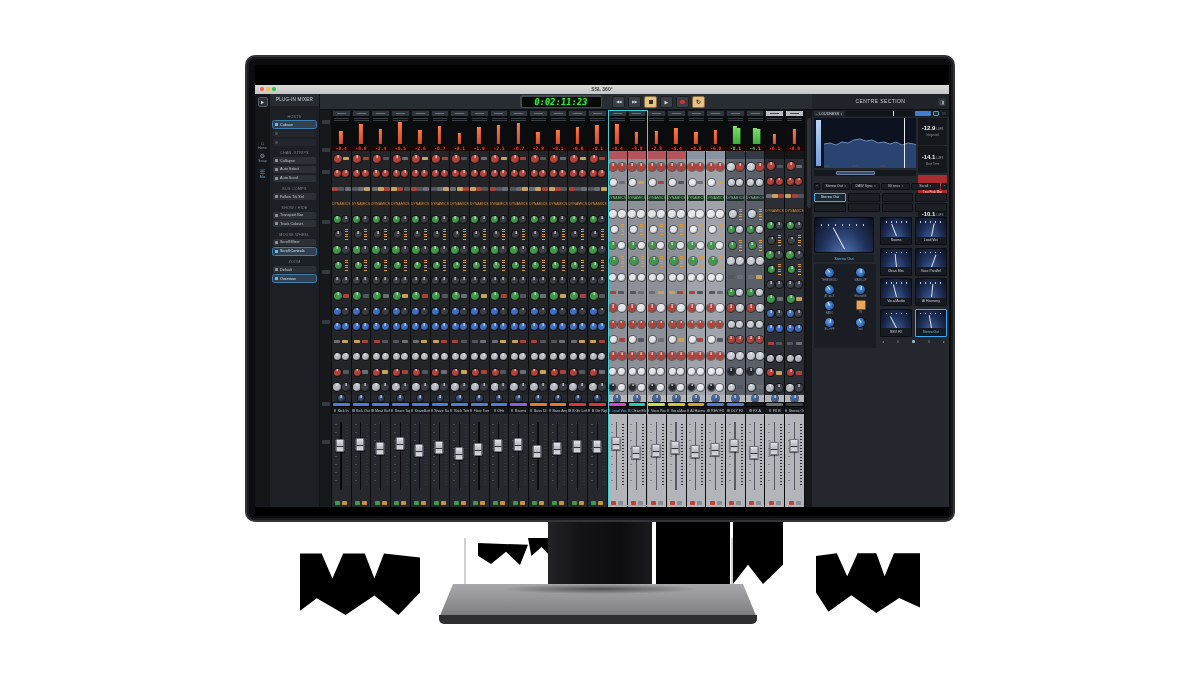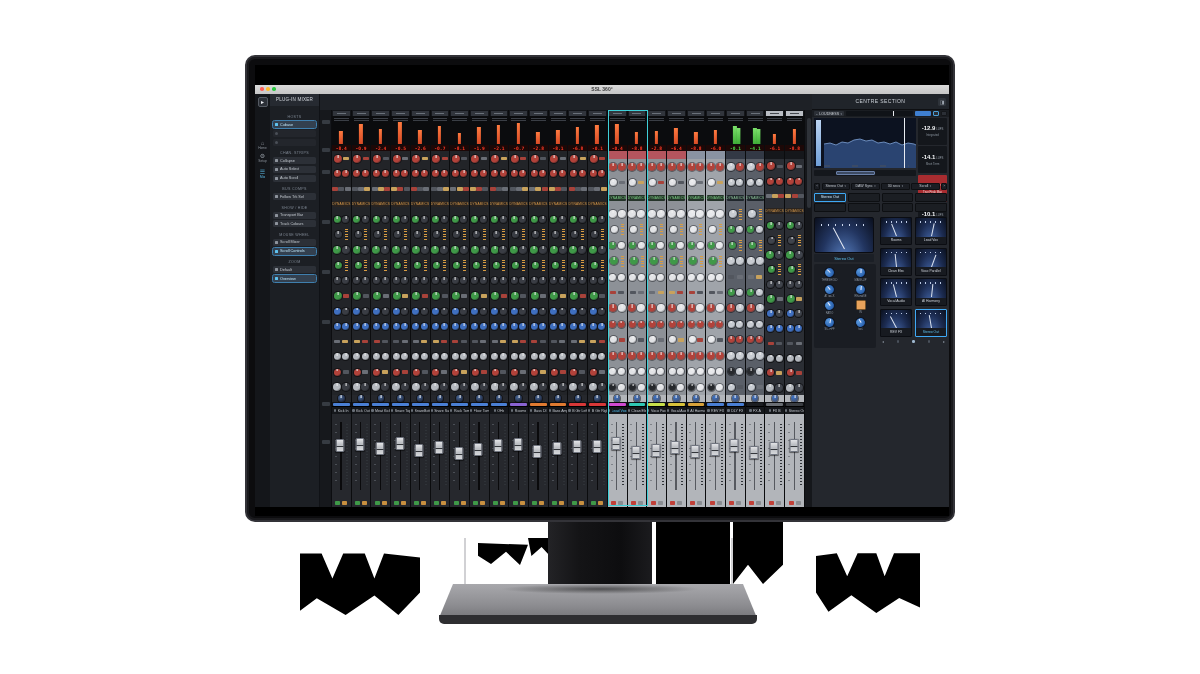--- a/index.html
+++ b/index.html
@@ -268,20 +268,39 @@
               <i></i>
               <span>Default</span>
             </div>
             <div class="sb-btn sel">
               <i></i>
               <span>Overview</span>
             </div>
           </div>
       </div>
 
+      <div class="toolbar">
+        <div class="tc-bezel">
+          <div class="tc-lcd">
+              <span>0:02:11:23</span>
+            </div>
+        </div>
+        <div class="tr-btns" id="transport-buttons">
+            <div class="tr-btn" style="letter-spacing: -0.5px;">◀◀</div>
+            <div class="tr-btn" style="letter-spacing: -0.5px;">▶▶</div>
+            <div class="tr-btn active">
+              <span class="glyph-sq"></span>
+            </div>
+            <div class="tr-btn" style="font-size: 5px;">▶</div>
+            <div class="tr-btn">
+              <span class="glyph-rec"></span>
+            </div>
+            <div class="tr-btn active" style="font-size: 6px; font-weight: bold;">↻</div>
+          </div>
+      </div>
 
       <div class="mixer">
         <div class="util-col">
           <i style="top:10px"></i>
             <i style="top:38px"></i>
             <i style="top:60px"></i>
           <i style="top:110px"></i>
             <i style="top:160px"></i>
             <i style="top:210px"></i>
           <i style="top:292px"></i>

